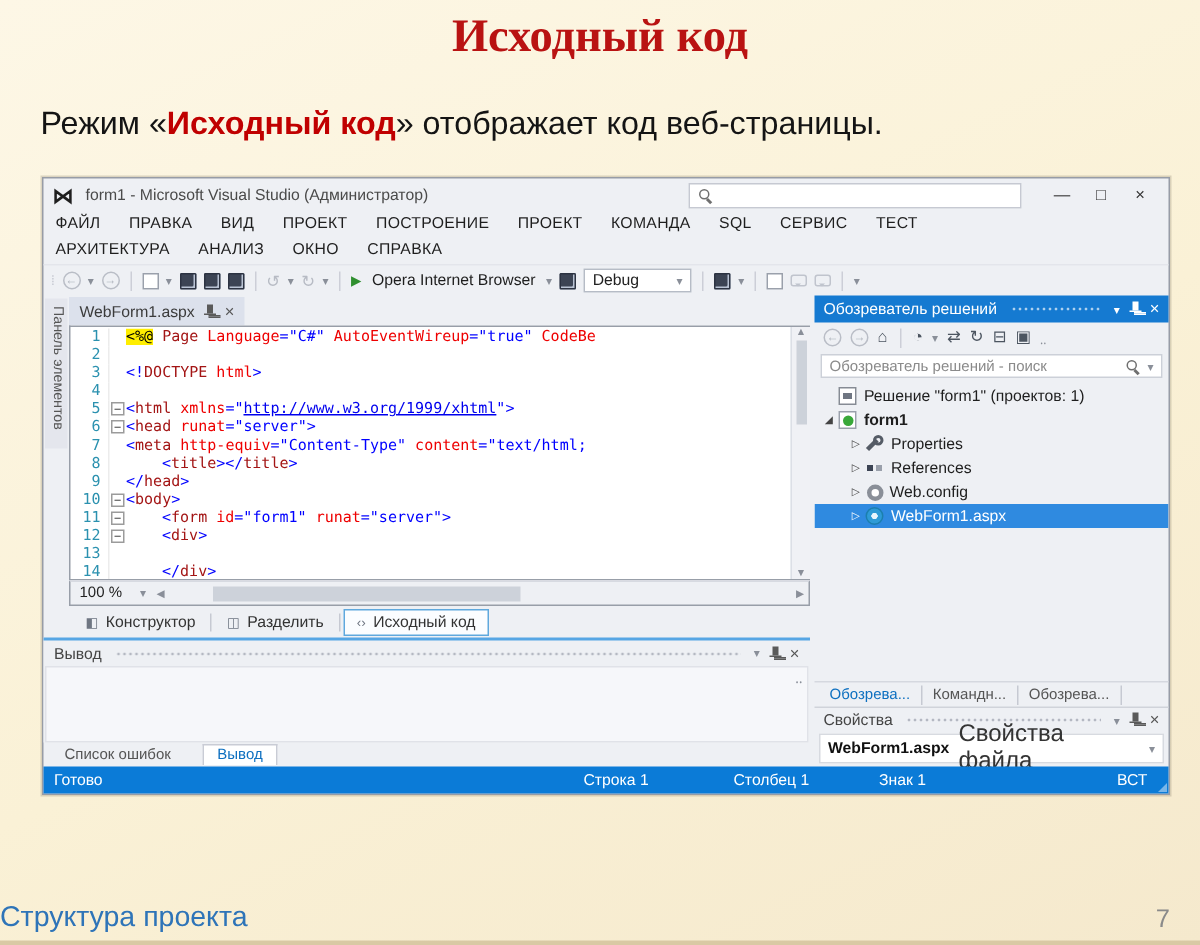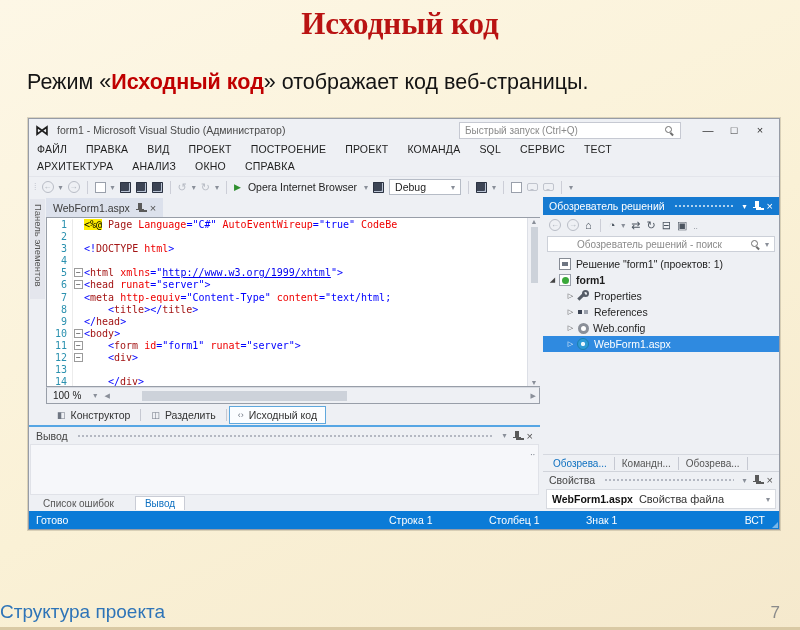--- a/index.html
+++ b/index.html
@@ -133,21 +133,21 @@
 
   .right-col { flex:1; display:flex; flex-direction:column; min-width:0; }
   .se-header { height:18px; flex:none; background:#157ad1; color:#fff; display:flex;
     align-items:center; gap:6px; padding:0 6px; }
   .se-header .x-ico, .se-header .caret { color:#fff; }
   .se-toolbar { height:20px; flex:none; display:flex; align-items:center; gap:6px; padding:0 6px; color:#6f7682; }
   .se-glyph { font-size:11px; color:#4c5560; line-height:12px; }
   .se-search { height:16px; flex:none; margin:1px 4px 2px 4px; background:#fff;
     border:1px solid #ccd0d8; display:flex; align-items:center; gap:4px; padding:0 5px;
     color:#8a8a8a; font-size:10px; }
-  .se-search .ql-text { flex:1; white-space:nowrap; overflow:hidden;text-align:center; }
+  .se-search .ql-text { flex:1; white-space:nowrap; overflow:hidden; }
 
   .se-tree { flex:1; min-height:0; overflow:hidden; padding-top:2px; }
   .tree-row { height:16px; display:flex; align-items:center; color:#1e1e1e; font-size:10.5px; white-space:nowrap; }
   .tree-row.selected { background:#2f8ae0; color:#fff; }
   .tree-row.selected .exp { color:#fff; }
   .exp { width:11px; flex:none; text-align:center; font-size:7px; color:#444; }
   .ti { width:12px; height:12px; flex:none; margin:0 5px 0 1px; position:relative; }
   .ti-solution { border:1px solid #868b94; background:#fff; }
   .ti-solution::after { content:""; position:absolute; left:2px; top:3px; width:6px; height:4px; background:#6f7682; }
   .ti-project { border:1px solid #9aa0ab; background:#fff; }
@@ -166,21 +166,21 @@
   .right-tabs { height:17px; flex:none; display:flex; align-items:center; padding-left:3px;
     border-top:1px solid #d5d8df; }
   .r-tab { padding:1px 7px; color:#555; font-size:10px; border-right:1px solid #c6c9d2; }
   .r-tab.selected { color:#0e70c0; }
 
   .props-panel { flex:none; border-top:1px solid #d0d3da; padding-bottom:2px; }
   .props-header { height:16px; display:flex; align-items:center; gap:6px; padding:0 6px; color:#444; }
   .props-object { height:20px; margin:1px 3px 0 3px; background:#fff; border:1px solid #d7dae0;
     display:flex; align-items:center; gap:6px; padding:0 5px; }
   .po-name { font-weight:bold; color:#111; font-size:10.5px; }
-  .po-desc { color:#333; font-size:11px; }
+  .po-desc { color:#333; font-size:16px; }
   .props-object .caret { margin-left:auto; }
 
   .statusbar { height:18px; flex:none; background:#0b7bd7; color:#fff; position:relative; font-size:10.5px; }
   .st-left { position:absolute; left:7px; top:0; line-height:18px; }
   .st-item { position:absolute; top:0; line-height:18px; }
   .st-pos-0 { left:360px; } .st-pos-1 { left:460px; } .st-pos-2 { left:557px; } .st-pos-3 { right:14px; }
   .resize-grip { position:absolute; right:1px; bottom:1px; width:0; height:0;
     border-left:6px solid transparent; border-bottom:6px solid rgba(255,255,255,.45); }
 </style>
 </head>
@@ -189,21 +189,20 @@
 <div class="slide">
   <div class="slide-title">Исходный код</div>
   <div class="slide-body"><span>Режим «</span><span class="hl">Исходный код</span><span>» отображает код веб-страницы.</span></div>
 
   <div class="vs">
 
     <div class="titlebar">
       <span class="vs-logo">⋈</span>
       <span class="vs-title">form1 - Microsoft Visual Studio (Администратор)</span>
       <div class="quick-launch">
-        <span class="ql-text">Быстрый запуск (Ctrl+Q)</span>
         <span class="lens"></span>
       </div>
       <div class="win-btns">
         <span class="win-btn">—</span>
         <span class="win-btn">□</span>
         <span class="win-btn">×</span>
       </div>
     </div>
 
     <div class="menubar">

